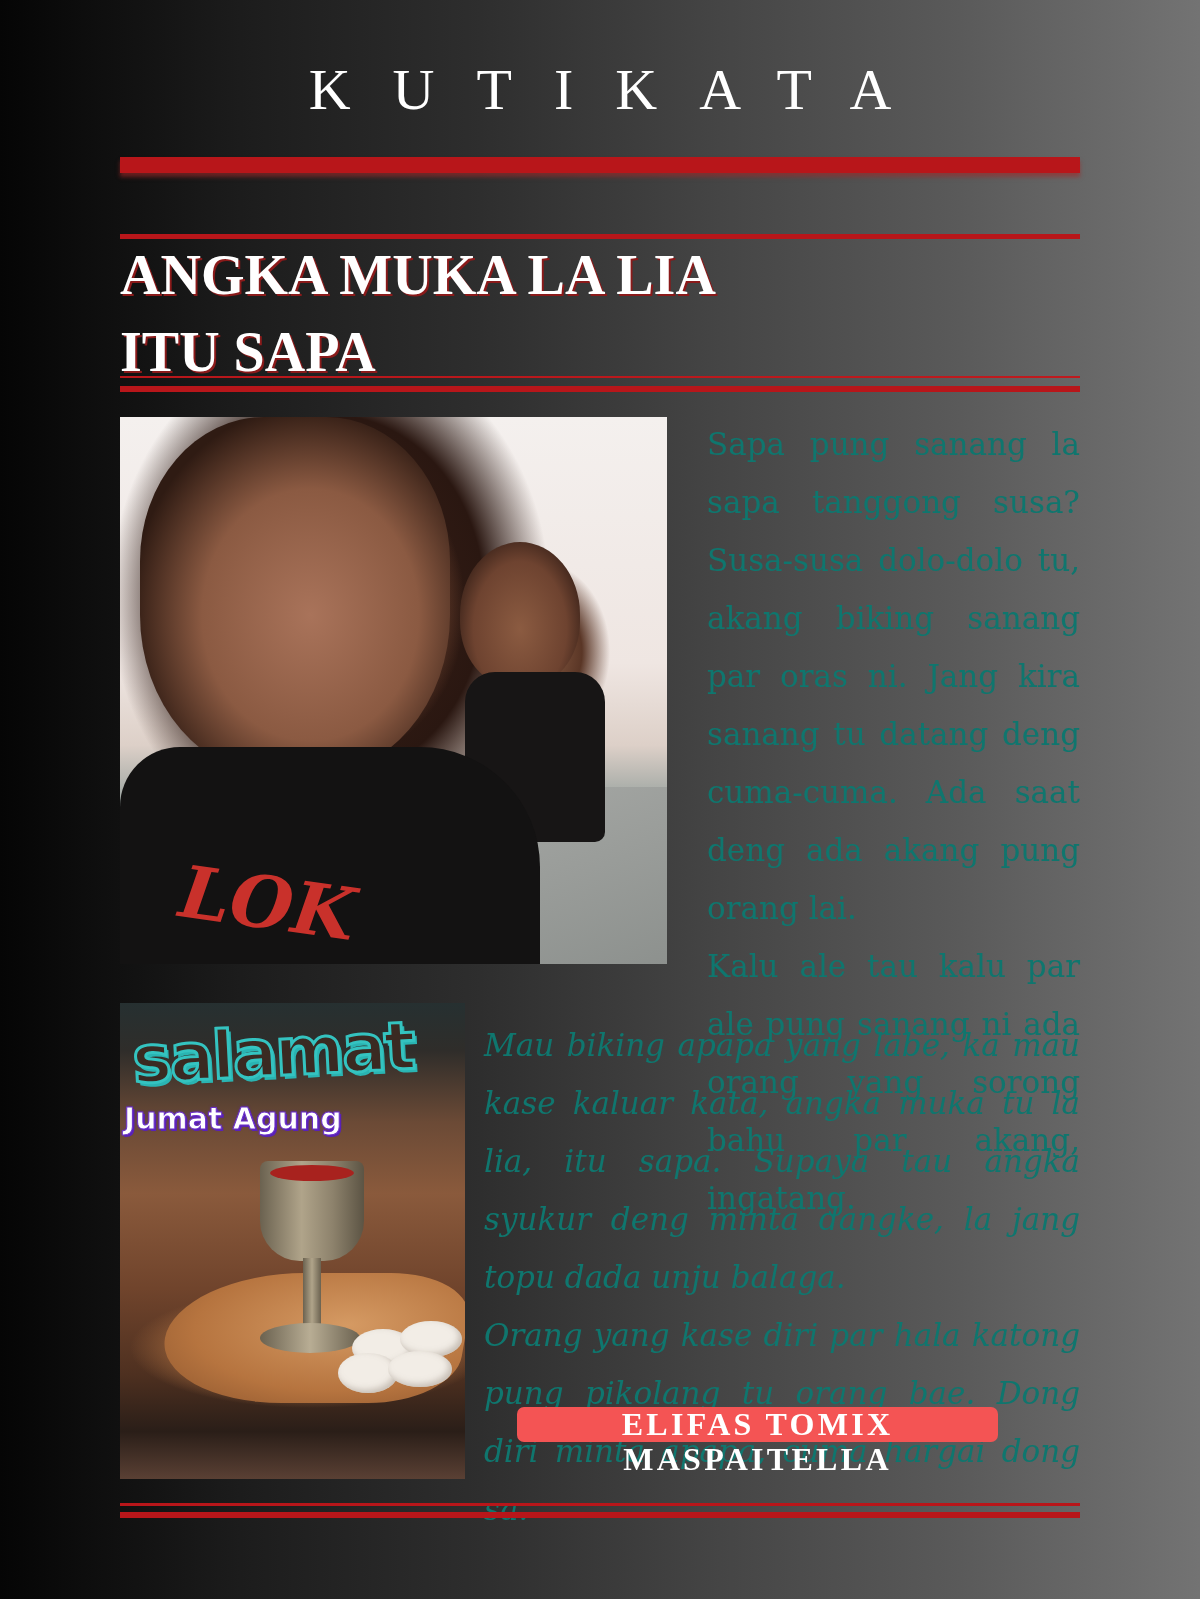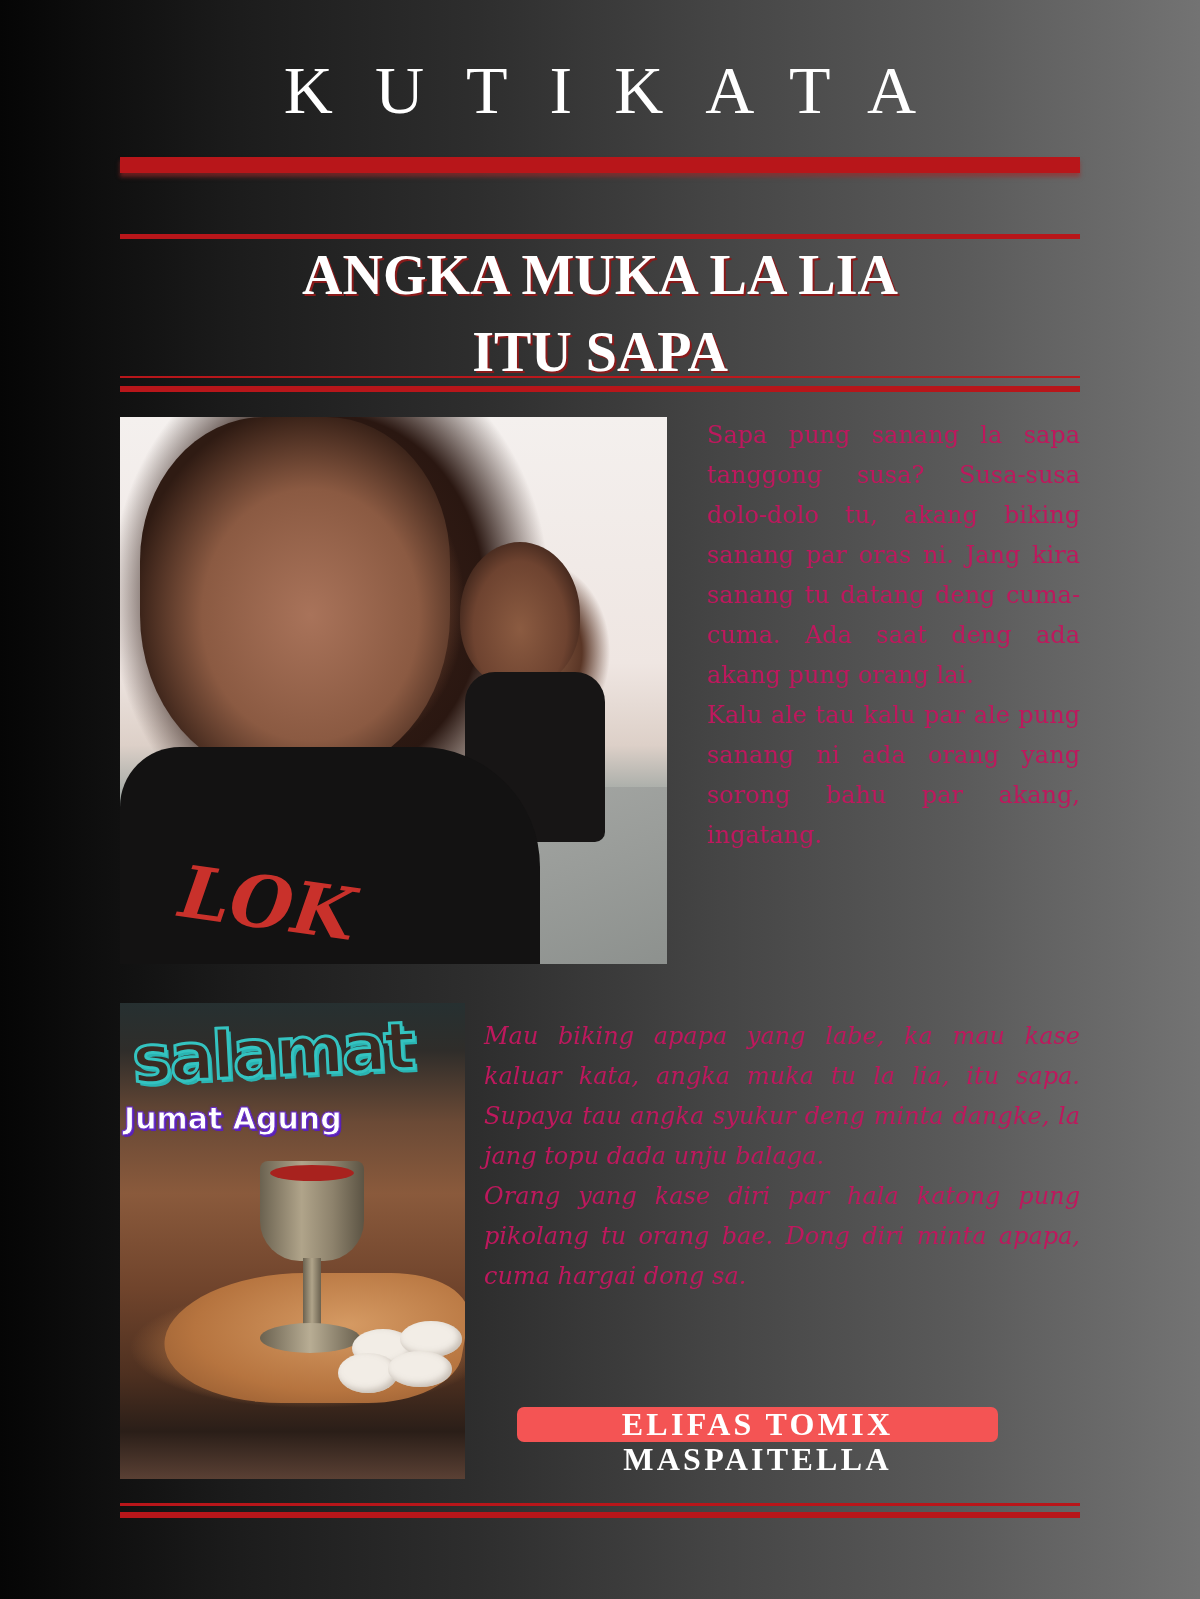--- a/index.html
+++ b/index.html
@@ -8,37 +8,37 @@
       background: linear-gradient(90deg, #050505 0%, #1c1c1c 20%, #2e2e2e 40%, #454545 60%, #5a5a5a 80%, #737373 100%);
       font-family: "Liberation Serif", "DejaVu Serif", serif;
       color: #ffffff;
       position: relative;
     }
     .page { position: absolute; left: 0; top: 0; width: 1200px; height: 1599px; }
 
     .masthead {
       position: absolute; left: 0; top: 40px; width: 1200px; text-align: center;
       font-family: "Liberation Serif", serif;
-      font-size: 68px; letter-spacing: 42px; line-height: 100px;
+      font-size: 58px; letter-spacing: 42px; line-height: 100px;
       padding-left: 42px; color: #fff;
     }
 
     .rule { position: absolute; left: 120px; width: 960px; background: #b8161a; }
     .rule.thick-top { top: 157px; height: 16px; box-shadow: 0 4px 4px rgba(160,40,40,0.6); }
     .rule.thin { height: 4px; }
     .rule.fade { background: linear-gradient(90deg,#b8161a 0%, #c01a1e 100%); }
 
     .subhead {
       position: absolute; left: 120px; top: 186px; width: 960px;
       display: flex; justify-content: space-between;
       font-size: 33px; line-height: 40px; letter-spacing: 0.2px;
     }
 
     .headline {
-      position: absolute; left: 120px; top: 237px; width: 960px; text-align: center;
+      position: absolute; left: 120px; top: 237px; width: 960px; 
       font-size: 56px; font-weight: bold; line-height: 77px;
       text-shadow: 2px 2px 0 #8a1a1a;
     }
 
     .photo {
       position: absolute; overflow: hidden;
     }
     .photo-kids {
       left: 120px; top: 417px; width: 547px; height: 547px;
       background:
@@ -120,21 +120,21 @@
       background: linear-gradient(90deg, #6b6250, #b8ad94, #6b6250);
       border-radius: 50%;
     }
     .photo-easter .bread {
       position: absolute; background: #f2ede6; border-radius: 50%;
       box-shadow: inset -3px -3px 6px rgba(180,170,160,0.7);
     }
 
     .col-text {
       position: absolute; font-family: "DejaVu Serif", "Liberation Serif", serif;
-      font-size: 24px; line-height: 40px; text-align: justify; color: #be185d;
+      font-size: 31px; line-height: 58px; text-align: justify; color: #0f766e;
     }
     .col-text p { margin: 0; }
     .col-right { left: 707px; top: 415px; width: 373px; }
     .col-bottom { left: 484px; top: 1016px; width: 596px; font-style: italic; }
 
     .byline {
       position: absolute; left: 517px; top: 1407px; width: 481px; height: 35px;
       background: #f45454; border-radius: 7px;
       font-family: "Liberation Serif", serif; font-weight: bold;
       font-size: 32px; letter-spacing: 3.3px; line-height: 35px;

